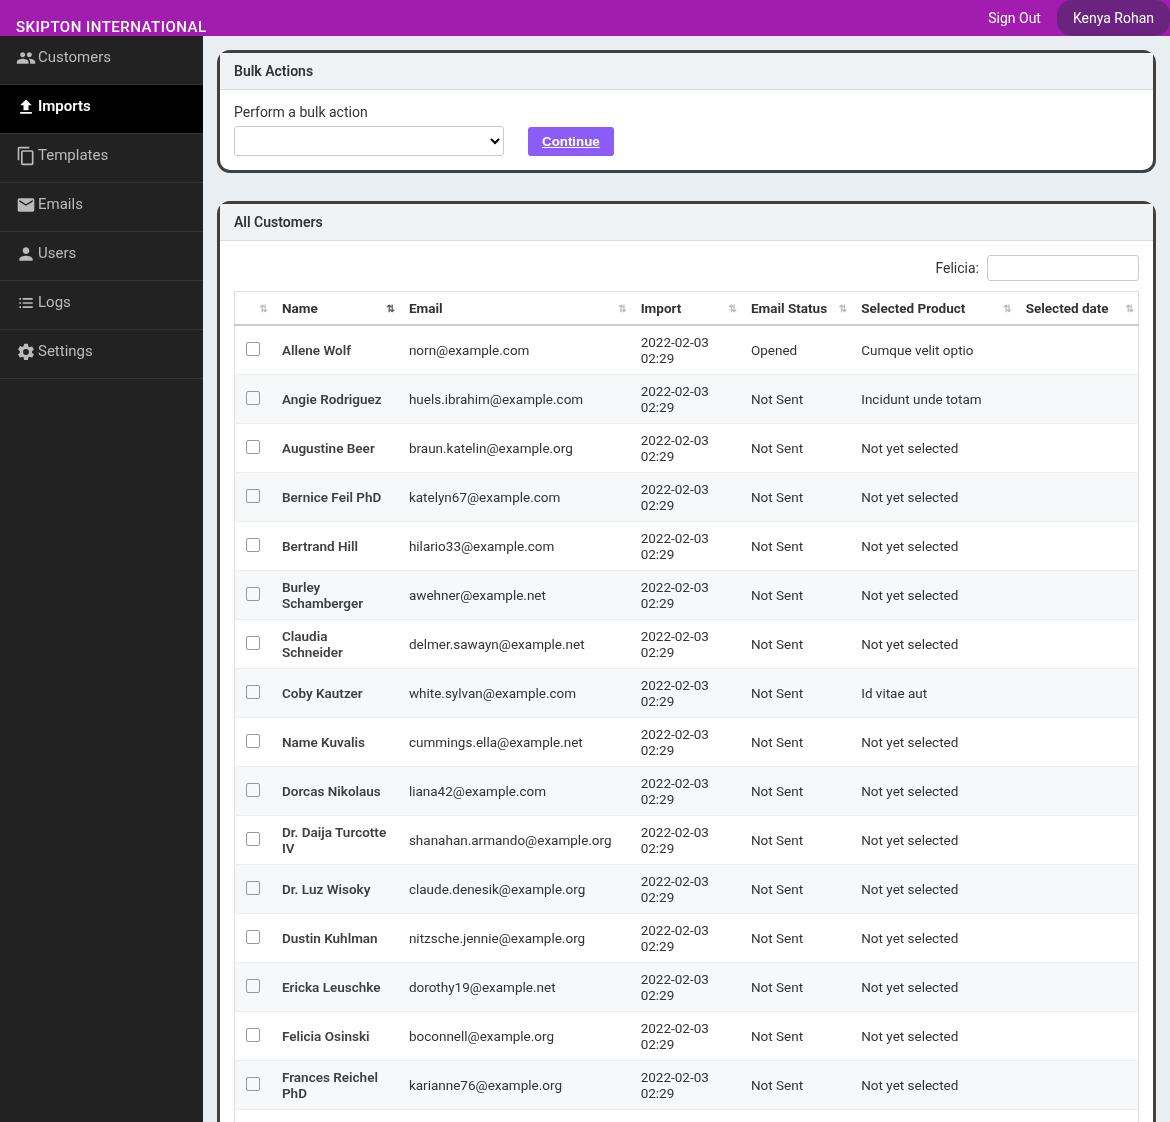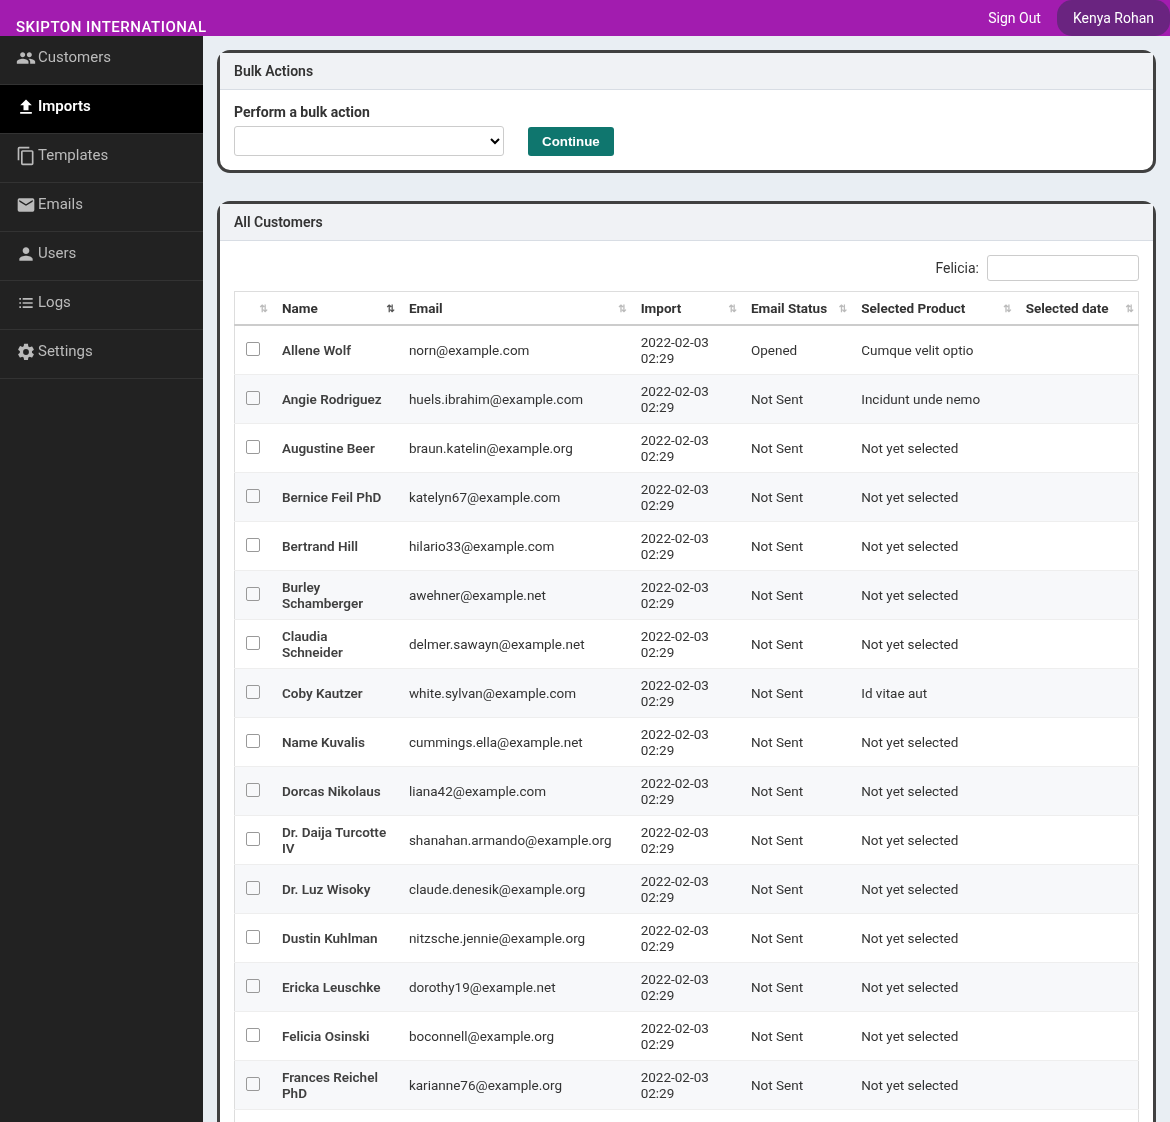--- a/index.html
+++ b/index.html
@@ -79,45 +79,46 @@
 .panel-header {
   background: #f0f2f5;
   padding: 10px 14px;
   font-weight: 600;
   border-bottom: 1px solid #d8dde4;
 }
 .panel-body {
   padding: 14px;
 }
 .form-label {
-  font-weight: 700;
+  font-weight: 400;
   margin-bottom: 6px;
   display: block;
 }
 .bulk-row {
   display: flex;
   gap: 24px;
   align-items: flex-end;
 }
 .select {
   width: 270px;
   height: 30px;
   border: 1px solid #ccc;
   border-radius: 3px;
   background: #fff;
   padding: 0 6px;
 }
 .btn-primary-green {
-  background: #0f766e;
+  background: #8b5cf6;
   color: #fff;
   border: none;
   border-radius: 3px;
   padding: 7px 14px;
   font-weight: 600;
   cursor: pointer;
+  text-decoration: underline;
 }
 .search-row {
   display: flex;
   justify-content: flex-end;
   align-items: center;
   gap: 8px;
   margin-bottom: 10px;
 }
 .search-input {
   width: 152px;
@@ -272,21 +273,21 @@
                 <td>Opened</td>
                 <td>Cumque velit optio</td>
                 <td></td>
               </tr>
               <tr>
                 <td style="text-align: center;"><span class="checkbox"></span></td>
                 <td><a class="name-link">Angie Rodriguez</a></td>
                 <td>huels.ibrahim@example.com</td>
                 <td>2022-02-03 02:29</td>
                 <td>Not Sent</td>
-                <td>Incidunt unde nemo</td>
+                <td>Incidunt unde totam</td>
                 <td></td>
               </tr>
               <tr>
                 <td style="text-align: center;"><span class="checkbox"></span></td>
                 <td><a class="name-link">Augustine Beer</a></td>
                 <td>braun.katelin@example.org</td>
                 <td>2022-02-03 02:29</td>
                 <td>Not Sent</td>
                 <td>Not yet selected</td>
                 <td></td>

